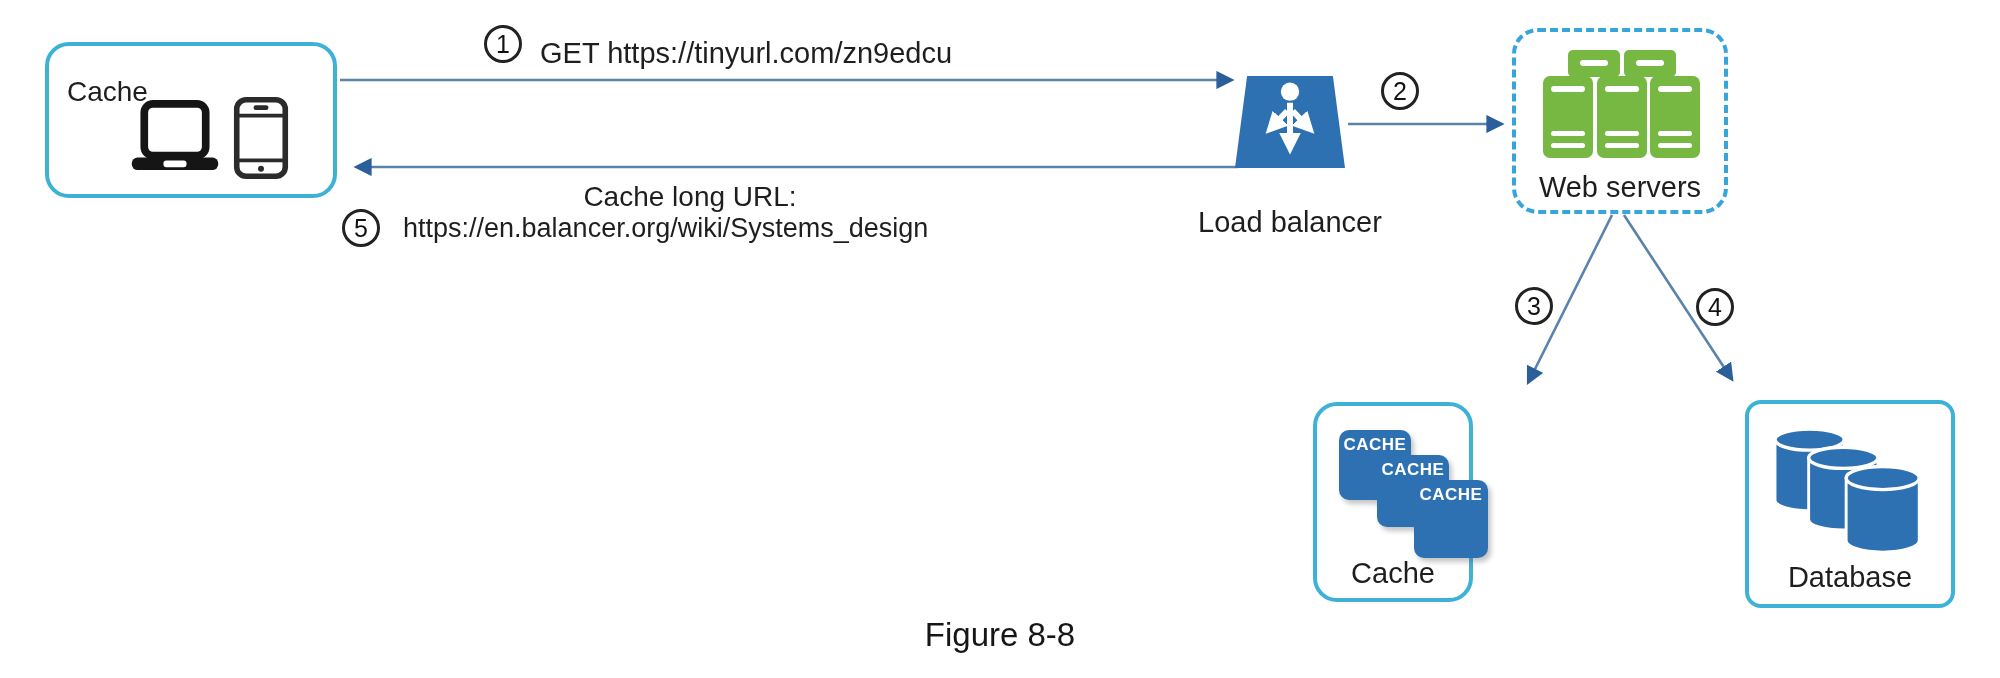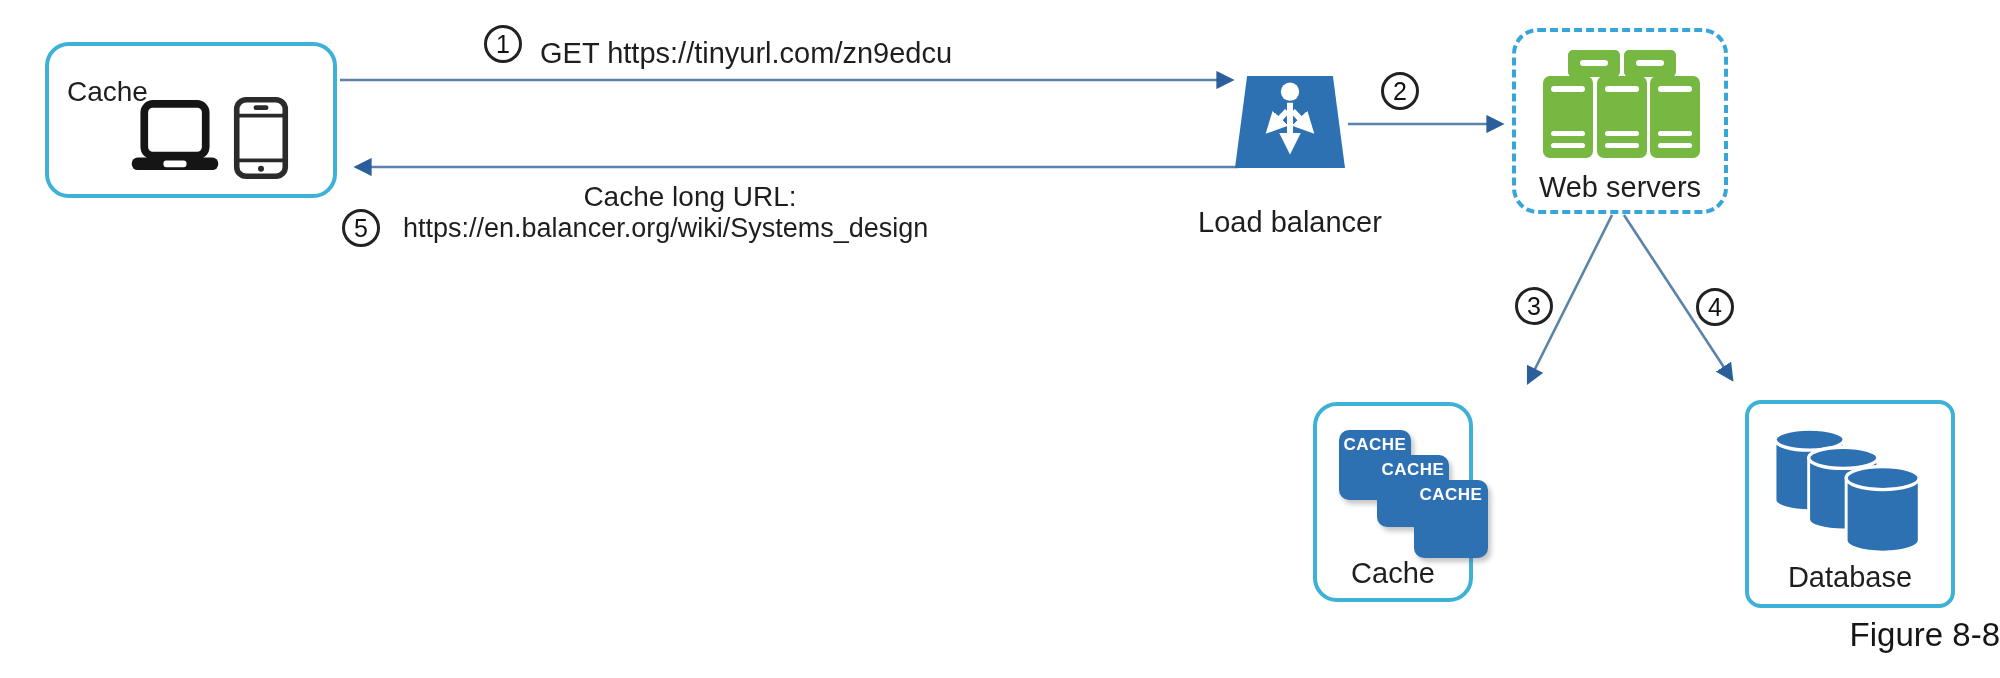--- a/index.html
+++ b/index.html
@@ -78,21 +78,21 @@
   .cache-sq.q2{left:60px;top:49px;width:72px;height:72px;}
   .cache-sq.q3{left:97px;top:74px;width:74px;height:78px;}
   .cache-caption{bottom:8px;}
 
   
   .db-box{left:1745px;top:400px;width:210px;height:208px;border-radius:16px;}
   .db-box svg{position:absolute;left:0;top:0;width:100%;height:100%;}
   .db-caption{bottom:10px;}
 
   
-  .figure-caption{left:0;top:616px;width:2000px;text-align:right;font-size:33px;color:#161616;}
+  .figure-caption{left:0;top:616px;width:2000px;text-align:center;font-size:33px;color:#161616;}
 </style>
 </head>
 <body>
 
 <div class="canvas">
 
   <svg class="arrows-layer">
     <defs>
       <marker id="head" viewBox="0 0 12 12" refX="9" refY="6" markerWidth="7" markerHeight="7" orient="auto-start-reverse">
         <path d="M0,0 L12,6 L0,12 z" style="fill:var(--arrow-head)"></path>

